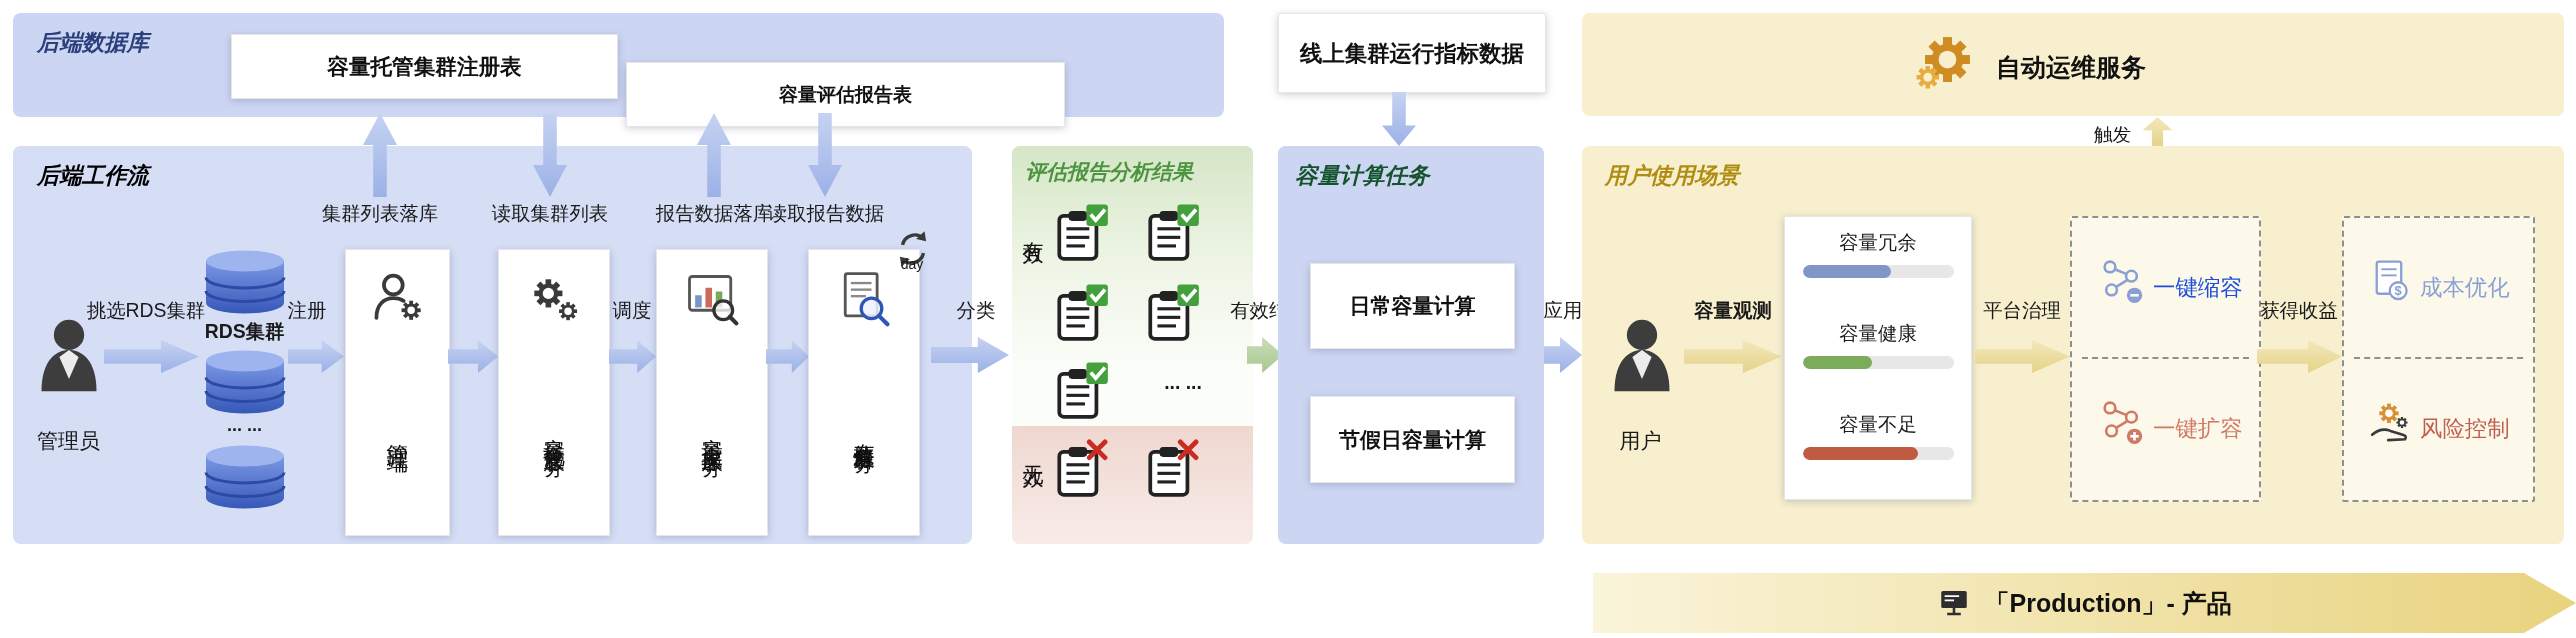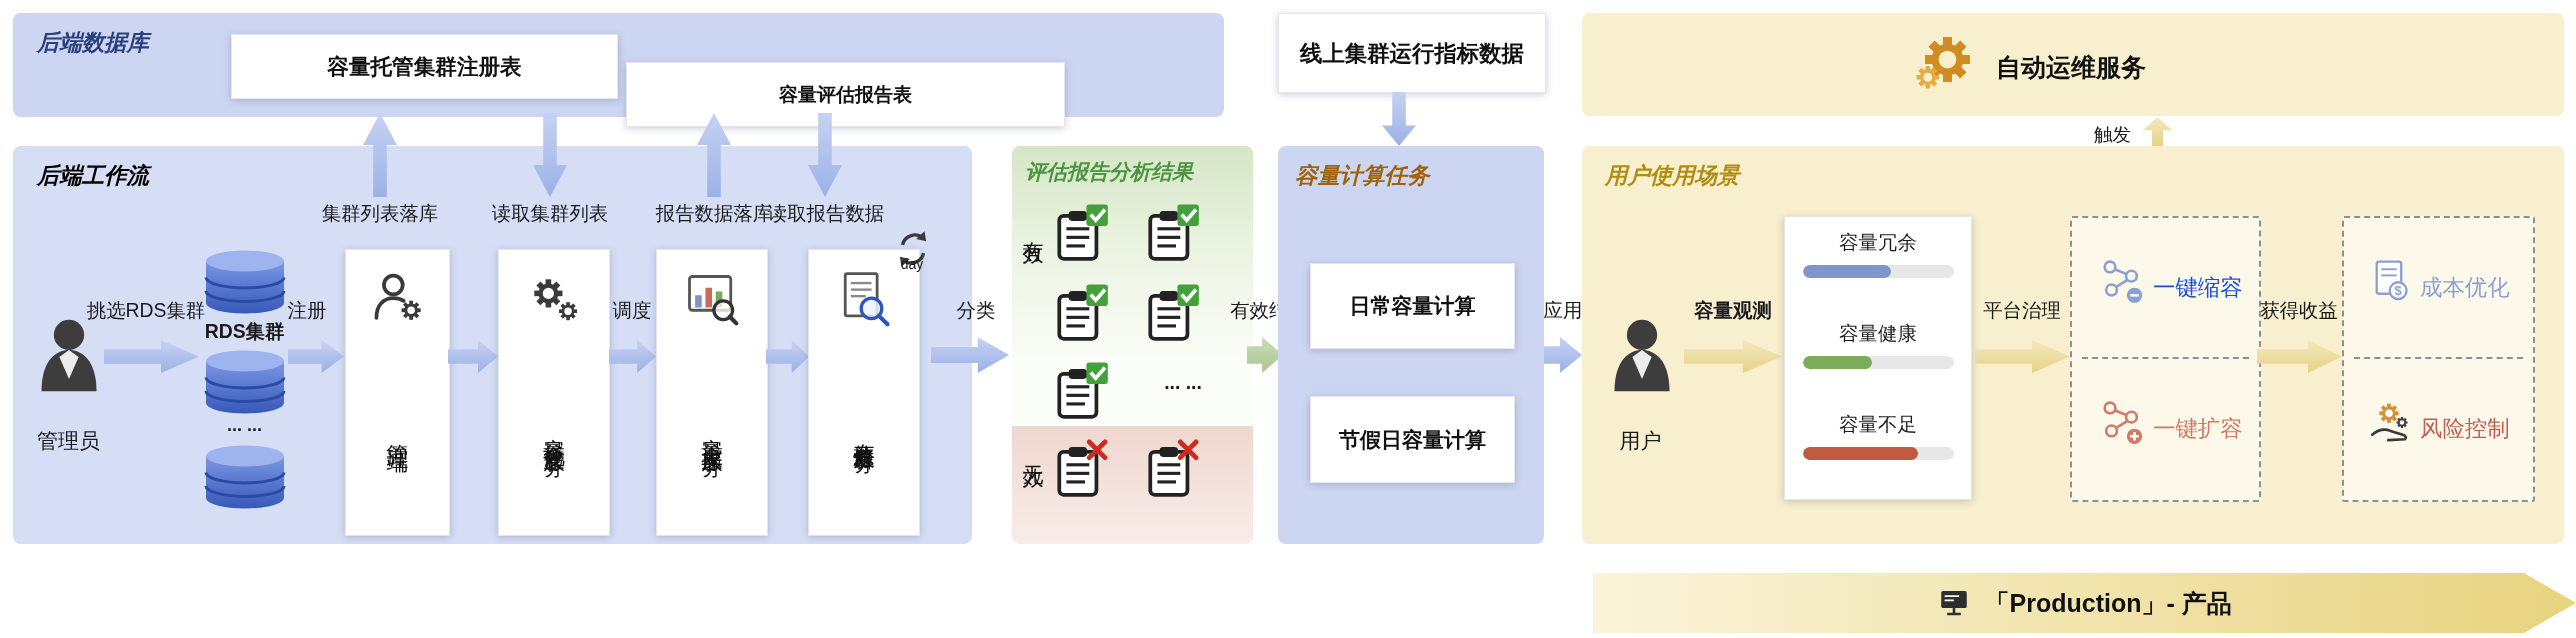--- a/index.html
+++ b/index.html
@@ -267,21 +267,21 @@
       </svg>
   </div>
 
   <div class="lbl" style="left:1217px;top:297px;width:104px;">有效结果</div>
   <div class="arrow a-green arrow-r-short" style="left:1247px;top:337px;width:36px;height:36px;"></div>
 
   <div class="wbox" style="left:1278px;top:13.4px;width:266px;height:78px;font-size:22.4px;">线上集群运行指标数据</div>
   <div class="arrow a-blue arrow-down" style="left:1382px;top:92px;width:34px;height:54px;"></div>
 
   <div class="panel" style="left:1278px;top:146px;width:266px;height:398px;background:#ccd6f2;"></div>
-  <div class="ptitle" style="left:1295px;top:160px;color:#a16207;">容量计算任务</div>
+  <div class="ptitle" style="left:1295px;top:160px;color:#14532d;">容量计算任务</div>
   <div class="wbox" style="left:1310px;top:263px;width:203px;height:84px;font-size:21px;">日常容量计算</div>
   <div class="wbox" style="left:1310px;top:380px;width:203px;height:85px;font-size:21px;margin-top:16px;">节假日容量计算</div>
 
   <div class="lbl" style="left:1533px;top:297px;width:60px;">应用</div>
   <div class="arrow a-blue arrow-r-short" style="left:1544px;top:337px;width:38px;height:36px;"></div>
 
   <div class="panel" style="left:1582px;top:13.4px;width:982px;height:103px;background:#f7efce;"></div>
   <div class="arrow" style="left:1914px;top:30px;">
     <svg viewBox="0 0 64 64" width="63" height="63">
       <use href="#gear-shape" transform="translate(34,30) scale(1.9)" fill="#cf8c22"></use>

